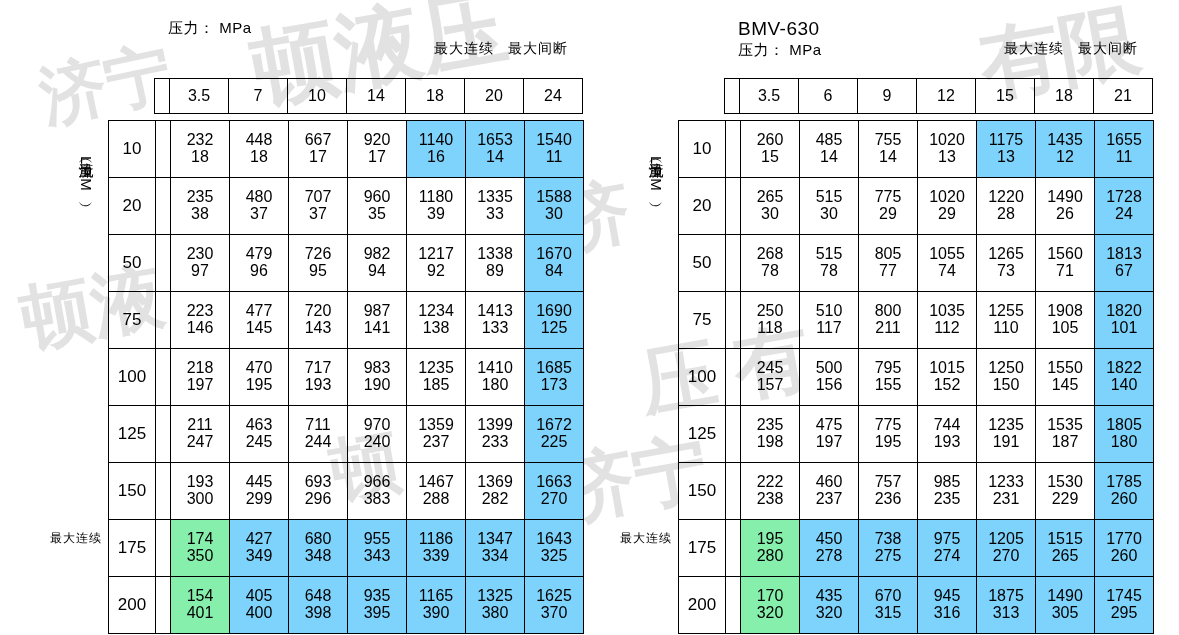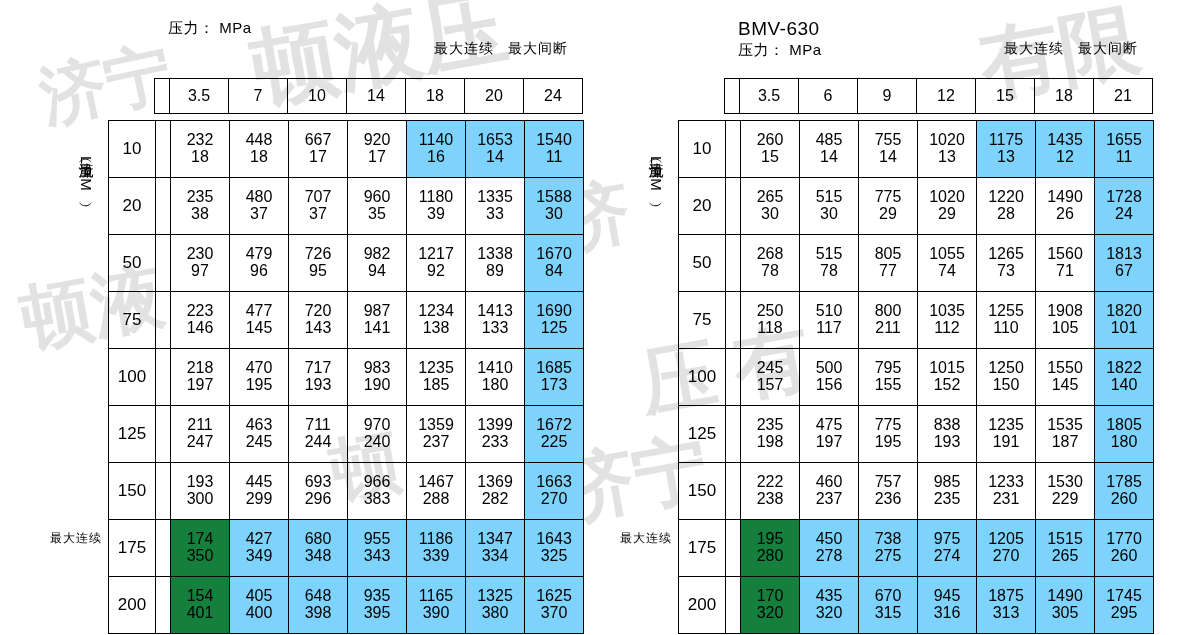--- a/index.html
+++ b/index.html
@@ -105,21 +105,21 @@
     line-height: 1.05;
   }
   .cell .v1, .cell .v2 {
     display: block;
     font-size: 16px;
   }
   .cell .v1 { padding-top: 2px; }
   .cell .v2 { padding-bottom: 2px; }
 
   .shade1 { background: #7dd3fc; }
-  .shade2 { background: #15803d; }
+  .shade2 { background: #86efac; }
 
   
   td.gap { border: none; width: 14px; }
 
   
   .flow-label {
     position: absolute;
     left: -8px;
     top: 150px;
     width: 24px;
@@ -662,21 +662,21 @@
               </td>
               <td class="cell ">
                 <span class="v1">475</span>
                 <span class="v2">197</span>
               </td>
               <td class="cell ">
                 <span class="v1">775</span>
                 <span class="v2">195</span>
               </td>
               <td class="cell ">
-                <span class="v1">838</span>
+                <span class="v1">744</span>
                 <span class="v2">193</span>
               </td>
               <td class="cell ">
                 <span class="v1">1235</span>
                 <span class="v2">191</span>
               </td>
               <td class="cell ">
                 <span class="v1">1535</span>
                 <span class="v2">187</span>
               </td>

